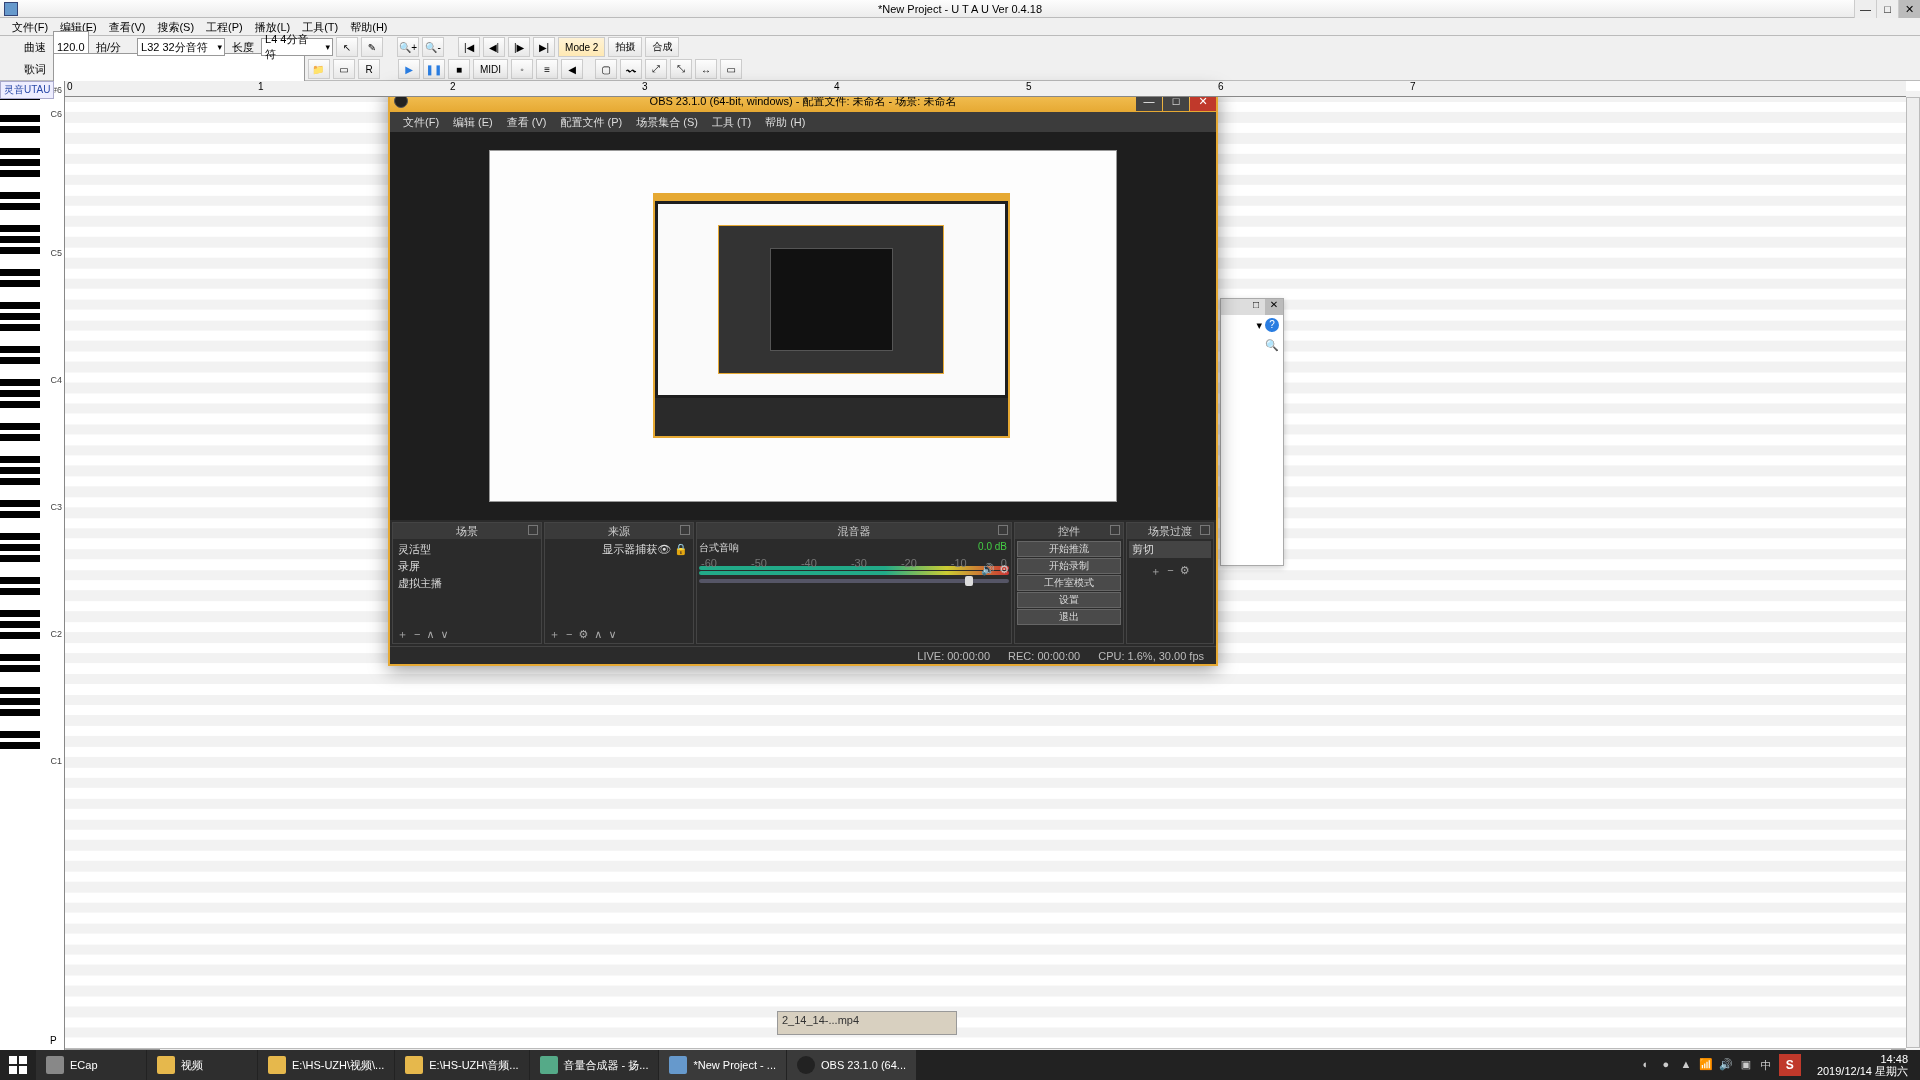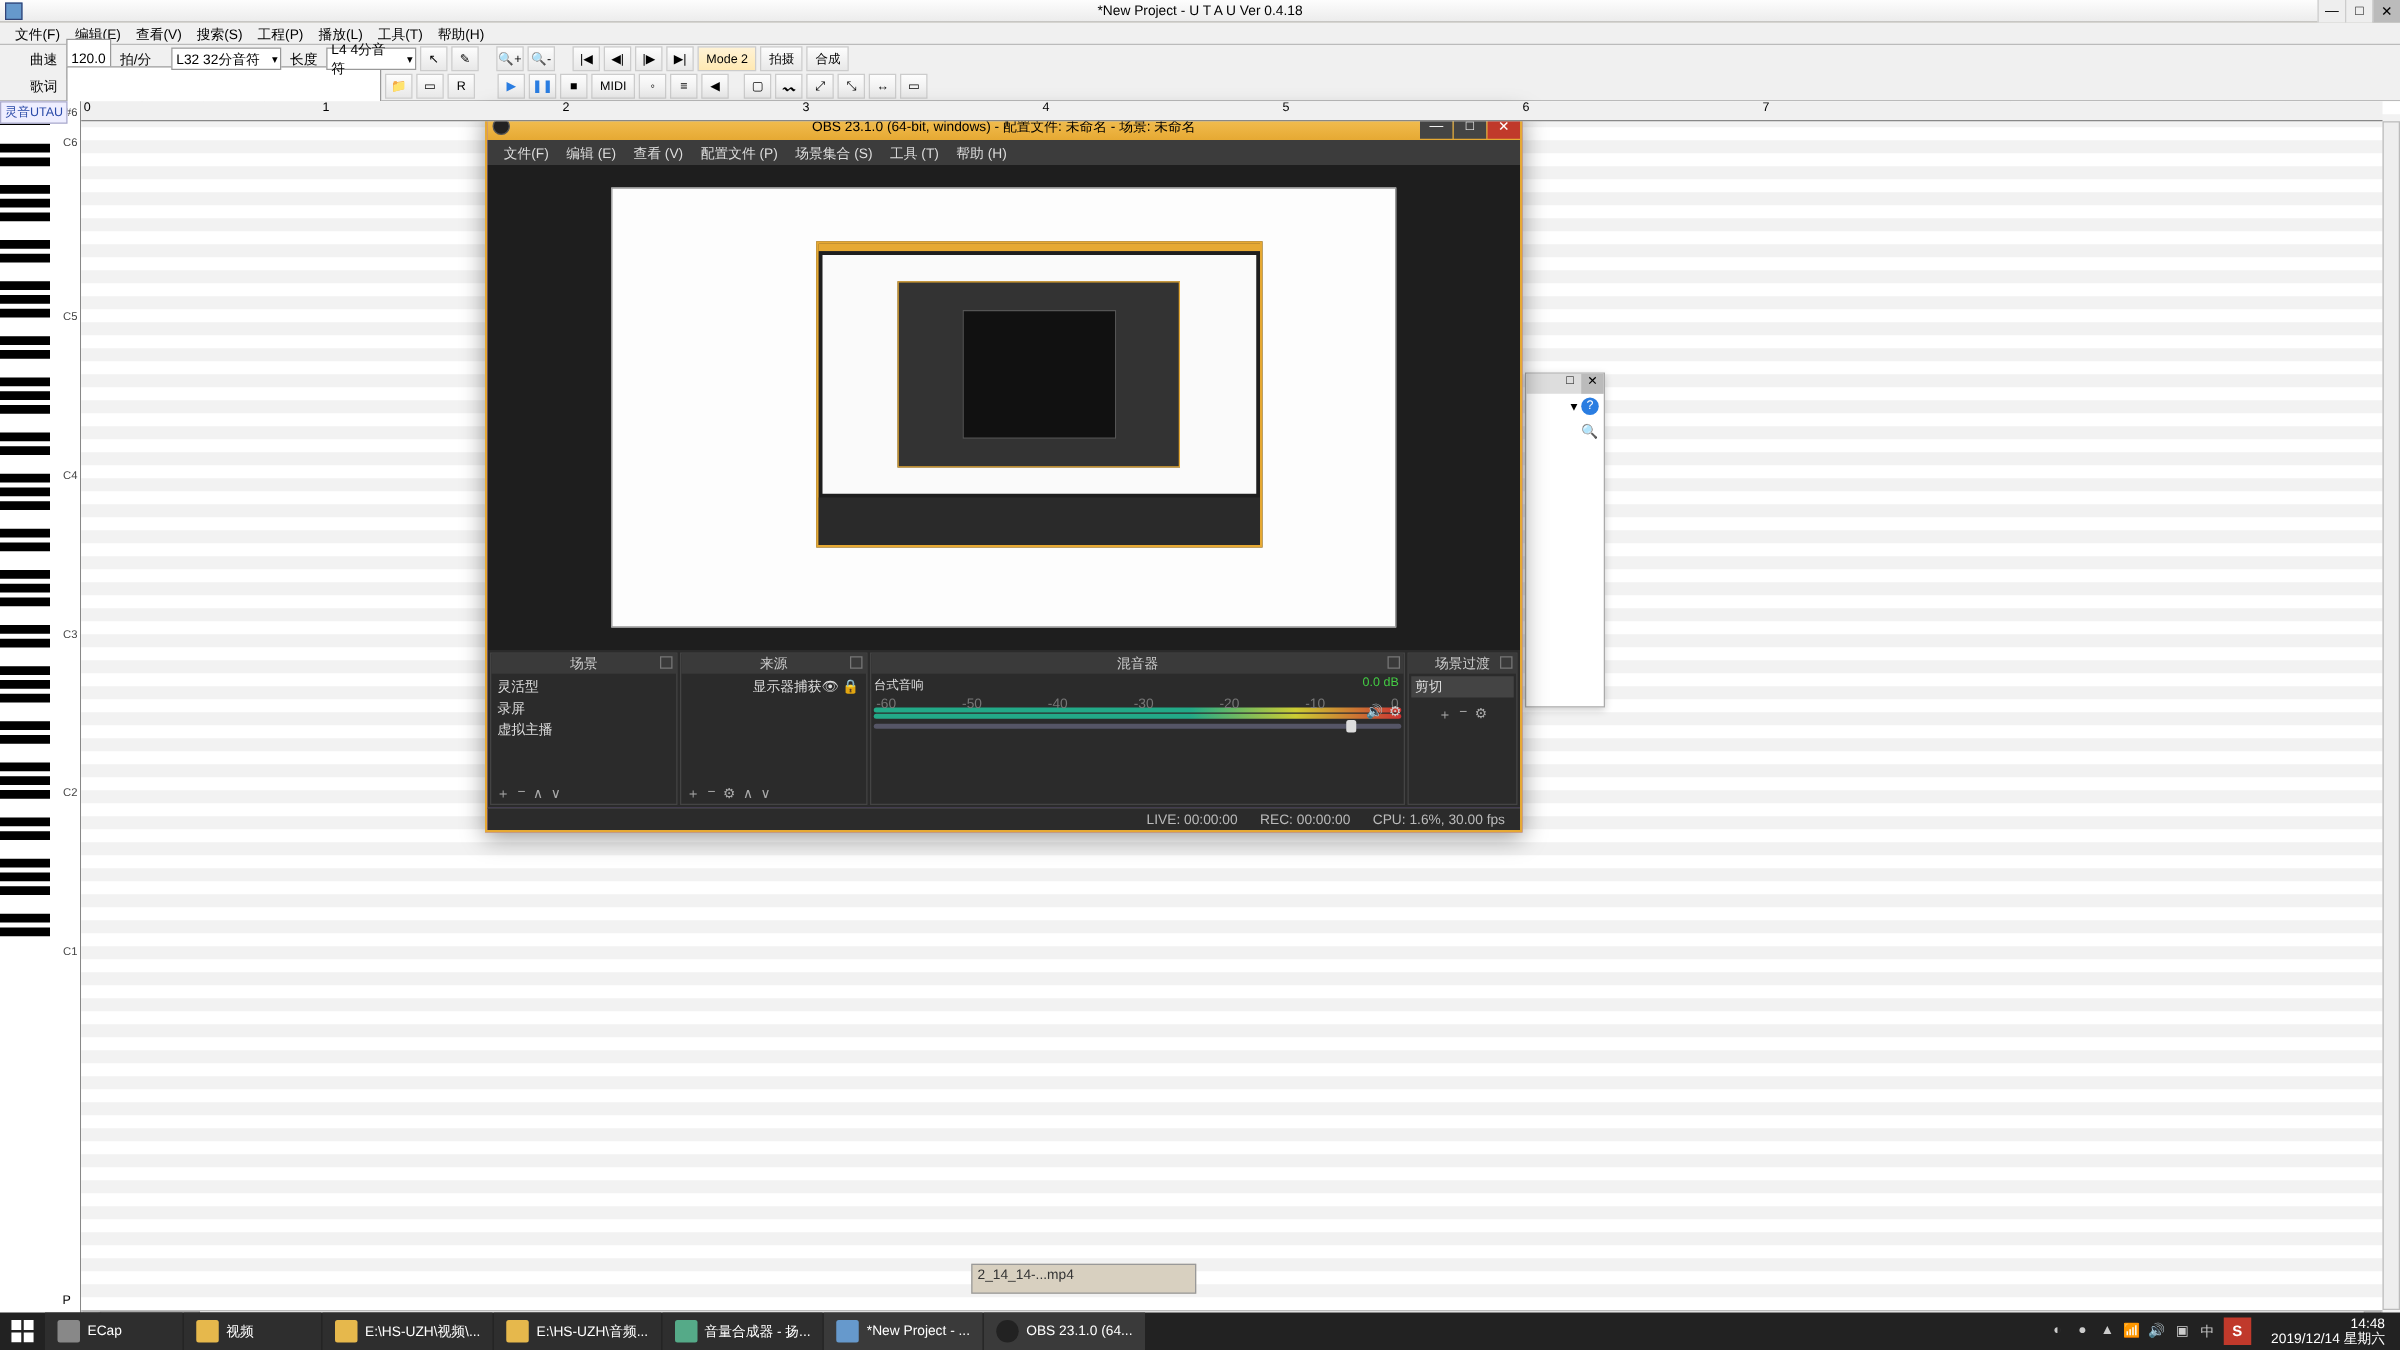--- a/index.html
+++ b/index.html
@@ -35,21 +35,21 @@
 .vb-name{position:absolute;top:81px;left:0;color:#2a4aa8;font-size:10px;padding:1px 3px;background:#eef;border:1px solid #aac;z-index:4}
 .utau-status{position:absolute;bottom:0;left:0;right:0;height:18px;background:#f0f0f0;border-top:1px solid #bbb;display:flex;align-items:center}
 .utau-status span{padding:0 8px;border-right:1px solid #ccc}
 .hscroll{position:absolute;bottom:18px;left:65px;right:14px;height:14px;background:#eee;border:1px solid #bbb;display:flex}
 .hscroll .arr{width:14px;background:#ddd;border:1px solid #aaa;display:flex;align-items:center;justify-content:center;font-size:8px}
 .hscroll .track{flex:1;position:relative}
 .hscroll .thumb{position:absolute;left:0;width:80px;height:100%;background:#ccc;border:1px solid #999}
 .vscroll{position:absolute;top:97px;right:0;bottom:32px;width:14px;background:#eee;border:1px solid #bbb}
 .p-lbl{position:absolute;bottom:34px;left:50px;font-size:10px}
 
-.obs{position:absolute;left:388px;top:88px;width:830px;height:578px;background:#8b5cf6;border:2px solid #e6a933;box-shadow:0 4px 18px rgba(0,0,0,.4);display:flex;flex-direction:column}
+.obs{position:absolute;left:388px;top:88px;width:830px;height:578px;background:#0369a1;border:2px solid #e6a933;box-shadow:0 4px 18px rgba(0,0,0,.4);display:flex;flex-direction:column}
 .obs-title{height:22px;background:linear-gradient(#f5c45a,#e6a933);display:flex;align-items:center;justify-content:center;position:relative;color:#000;font-size:11px}
 .obs-title .oicon{position:absolute;left:4px;width:14px;height:14px;border-radius:50%;background:#222;border:1px solid #555}
 .obs-title .owb{position:absolute;right:0;display:flex}
 .obs-title .owb span{width:26px;height:20px;display:flex;align-items:center;justify-content:center;background:#444;margin-left:1px;color:#fff}
 .obs-title .owb span.ocls{background:#c0392b}
 .obs-menu{height:20px;background:#3c3c3c;display:flex;padding-left:6px;color:#ddd}
 .obs-menu span{padding:3px 7px}
 .obs-prev{height:388px;background:#1e1e1e;display:flex;align-items:center;justify-content:center;position:relative}
 .prev-frame{width:628px;height:352px;background:#fdfdfd;border:1px solid #999;position:relative}
 .prev-inner{position:absolute;left:26%;top:12%;width:57%;height:70%;background:#333;border:2px solid #e6a933}
@@ -352,20 +352,30 @@
         <div class="mix-bar"></div>
         <div class="mix-slider">
             <div class="th"></div>
           </div>
         <div class="mix-icons">
           <span>🔊</span>
           <span>⚙</span>
         </div>
       </div>
     </div>
+    <div class="panel p-ctrl">
+      <div class="panel-h"><span>控件</span><span class="pop"></span></div>
+      <div class="panel-body">
+        <span class="ctrl-btn">开始推流</span>
+        <span class="ctrl-btn">开始录制</span>
+        <span class="ctrl-btn">工作室模式</span>
+        <span class="ctrl-btn">设置</span>
+        <span class="ctrl-btn">退出</span>
+      </div>
+    </div>
     <div class="panel p-trans">
       <div class="panel-h"><span>场景过渡</span><span class="pop"></span></div>
       <div class="panel-body">
         <div class="scene-item" style="background:#444">剪切</div>
         <div style="display:flex;gap:6px;margin-top:6px;color:#aaa;justify-content:center">
           <span>＋</span>
           <span>−</span>
           <span>⚙</span>
         </div>
       </div>

